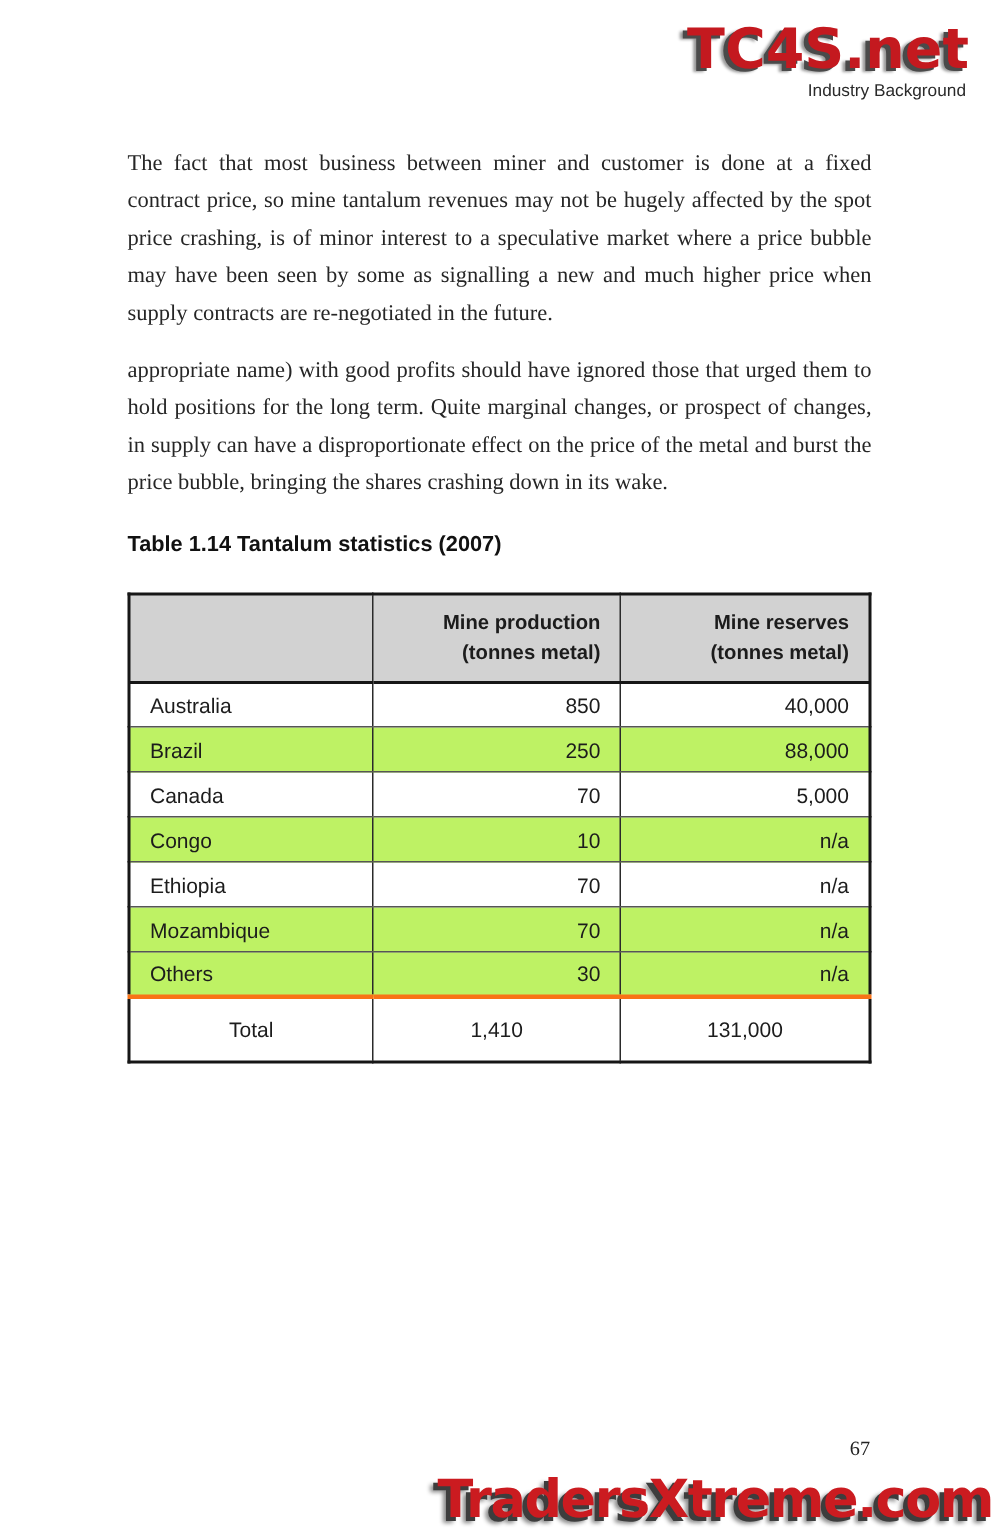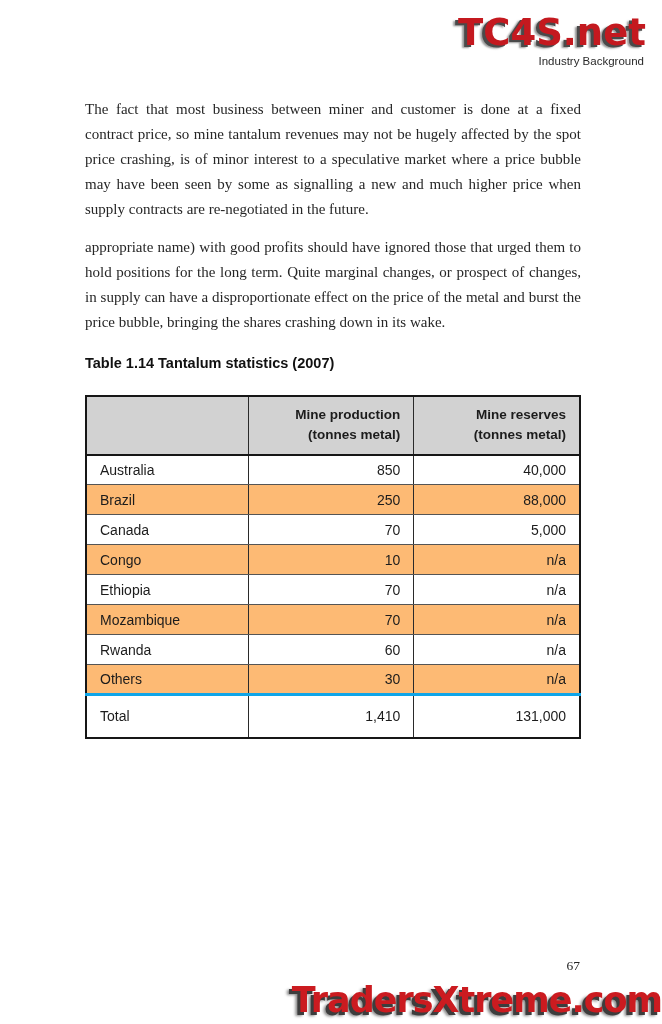--- a/index.html
+++ b/index.html
@@ -90,25 +90,26 @@
     line-height: 1.5;
     white-space: pre-line;
     border-bottom: 2px solid #161616;
   }
   table.stats td {
     height: 30px;
     padding: 4px 13px;
   }
   td.cell-country { text-align: left; }
   td.cell-num { text-align: right; }
-  tr.row-alt td { background: #fdba74; }
+  tr.row-alt td { background: #bef264; }
   tr.row-total td {
-    border-top: 3px solid #0ea5e9;
+    border-top: 3px solid #f97316;
     height: 43px;
     background: #ffffff;
+    text-align: center;
   }
 
   
   .wm-box {
     position: absolute;
     left: 110px;
     top: 62px;
     width: 280px;
     height: 53px;
     border: 4px solid #b5181d;
@@ -218,25 +219,20 @@
           <tr>
             <td class="cell-country">Ethiopia</td>
             <td class="cell-num">70</td>
             <td class="cell-num">n/a</td>
           </tr>
           <tr class="row-alt">
             <td class="cell-country">Mozambique</td>
             <td class="cell-num">70</td>
             <td class="cell-num">n/a</td>
           </tr>
-          <tr>
-            <td class="cell-country">Rwanda</td>
-            <td class="cell-num">60</td>
-            <td class="cell-num">n/a</td>
-          </tr>
           <tr class="row-alt">
             <td class="cell-country">Others</td>
             <td class="cell-num">30</td>
             <td class="cell-num">n/a</td>
           </tr>
           <tr class="row-total">
             <td class="cell-country">Total</td>
             <td class="cell-num">1,410</td>
             <td class="cell-num">131,000</td>
           </tr>

